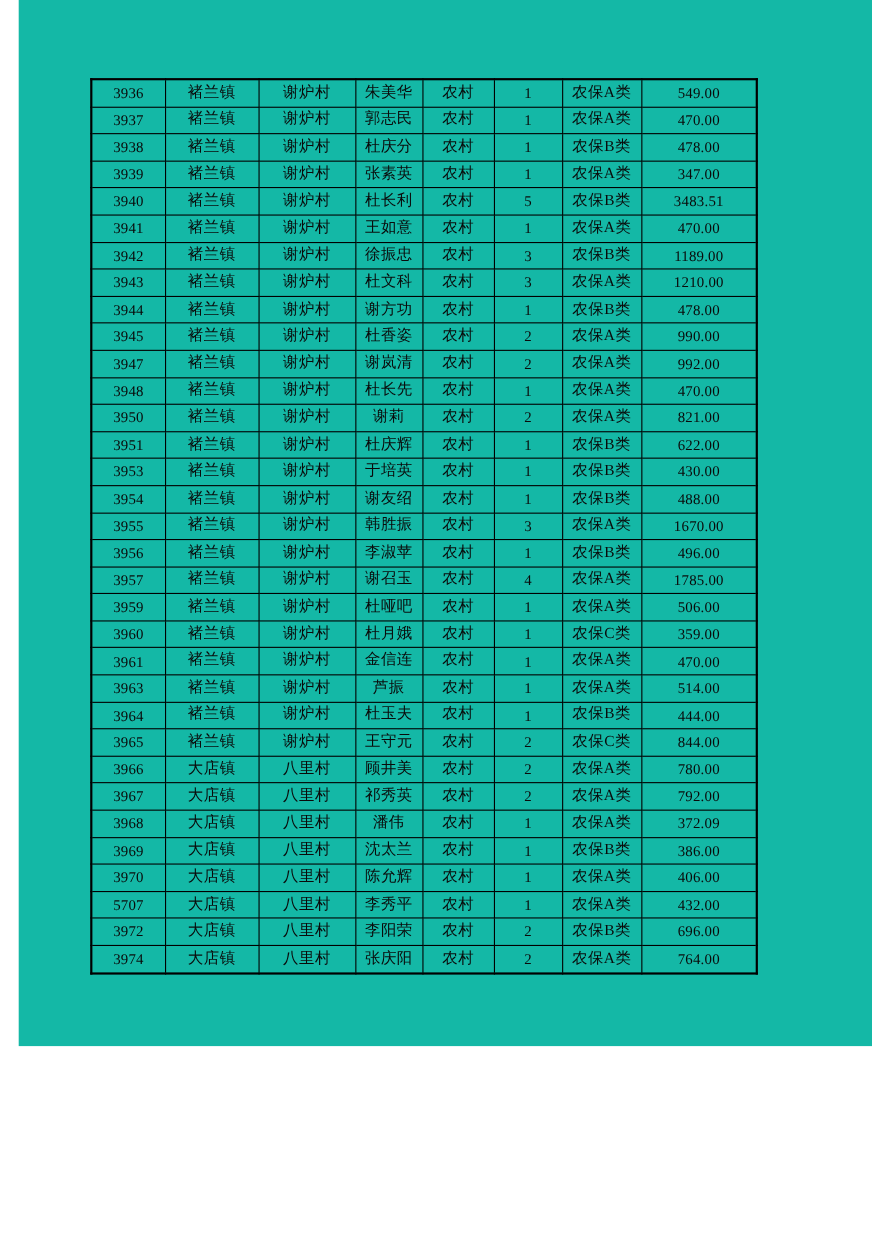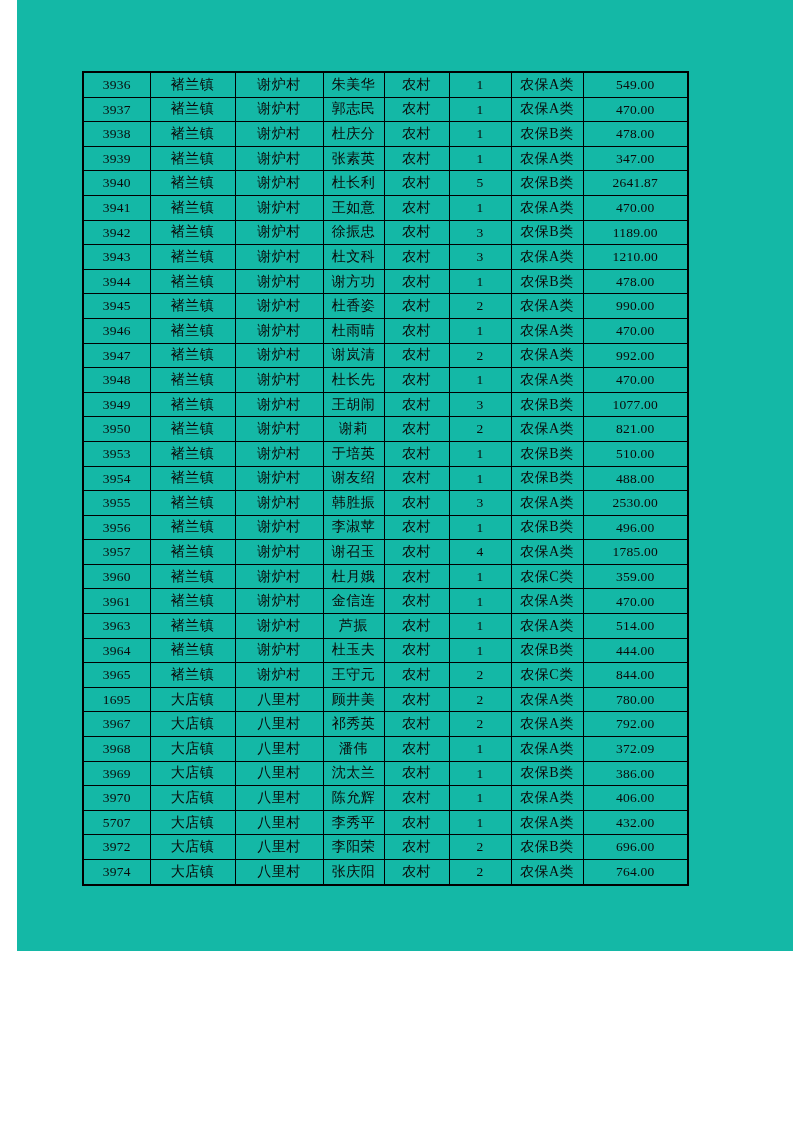--- a/index.html
+++ b/index.html
@@ -108,21 +108,21 @@
           <td class="c-amount">347.00</td>
         </tr>
         <tr>
           <td class="c-serial">3940</td>
           <td class="c-town">褚兰镇</td>
           <td class="c-village">谢炉村</td>
           <td class="c-name">杜长利</td>
           <td class="c-residence">农村</td>
           <td class="c-count">5</td>
           <td class="c-category">农保B类</td>
-          <td class="c-amount">2641.87</td>
+          <td class="c-amount">3483.51</td>
         </tr>
         <tr>
           <td class="c-serial">3941</td>
           <td class="c-town">褚兰镇</td>
           <td class="c-village">谢炉村</td>
           <td class="c-name">王如意</td>
           <td class="c-residence">农村</td>
           <td class="c-count">1</td>
           <td class="c-category">农保A类</td>
           <td class="c-amount">470.00</td>
@@ -161,118 +161,118 @@
           <td class="c-serial">3945</td>
           <td class="c-town">褚兰镇</td>
           <td class="c-village">谢炉村</td>
           <td class="c-name">杜香姿</td>
           <td class="c-residence">农村</td>
           <td class="c-count">2</td>
           <td class="c-category">农保A类</td>
           <td class="c-amount">990.00</td>
         </tr>
         <tr>
-          <td class="c-serial">3946</td>
-          <td class="c-town">褚兰镇</td>
-          <td class="c-village">谢炉村</td>
-          <td class="c-name">杜雨晴</td>
+          <td class="c-serial">3947</td>
+          <td class="c-town">褚兰镇</td>
+          <td class="c-village">谢炉村</td>
+          <td class="c-name">谢岚清</td>
+          <td class="c-residence">农村</td>
+          <td class="c-count">2</td>
+          <td class="c-category">农保A类</td>
+          <td class="c-amount">992.00</td>
+        </tr>
+        <tr>
+          <td class="c-serial">3948</td>
+          <td class="c-town">褚兰镇</td>
+          <td class="c-village">谢炉村</td>
+          <td class="c-name">杜长先</td>
           <td class="c-residence">农村</td>
           <td class="c-count">1</td>
           <td class="c-category">农保A类</td>
           <td class="c-amount">470.00</td>
         </tr>
         <tr>
-          <td class="c-serial">3947</td>
-          <td class="c-town">褚兰镇</td>
-          <td class="c-village">谢炉村</td>
-          <td class="c-name">谢岚清</td>
-          <td class="c-residence">农村</td>
-          <td class="c-count">2</td>
-          <td class="c-category">农保A类</td>
-          <td class="c-amount">992.00</td>
-        </tr>
-        <tr>
-          <td class="c-serial">3948</td>
-          <td class="c-town">褚兰镇</td>
-          <td class="c-village">谢炉村</td>
-          <td class="c-name">杜长先</td>
-          <td class="c-residence">农村</td>
-          <td class="c-count">1</td>
-          <td class="c-category">农保A类</td>
-          <td class="c-amount">470.00</td>
-        </tr>
-        <tr>
-          <td class="c-serial">3949</td>
-          <td class="c-town">褚兰镇</td>
-          <td class="c-village">谢炉村</td>
-          <td class="c-name">王胡闹</td>
+          <td class="c-serial">3950</td>
+          <td class="c-town">褚兰镇</td>
+          <td class="c-village">谢炉村</td>
+          <td class="c-name">谢莉</td>
+          <td class="c-residence">农村</td>
+          <td class="c-count">2</td>
+          <td class="c-category">农保A类</td>
+          <td class="c-amount">821.00</td>
+        </tr>
+        <tr>
+          <td class="c-serial">3951</td>
+          <td class="c-town">褚兰镇</td>
+          <td class="c-village">谢炉村</td>
+          <td class="c-name">杜庆辉</td>
+          <td class="c-residence">农村</td>
+          <td class="c-count">1</td>
+          <td class="c-category">农保B类</td>
+          <td class="c-amount">622.00</td>
+        </tr>
+        <tr>
+          <td class="c-serial">3953</td>
+          <td class="c-town">褚兰镇</td>
+          <td class="c-village">谢炉村</td>
+          <td class="c-name">于培英</td>
+          <td class="c-residence">农村</td>
+          <td class="c-count">1</td>
+          <td class="c-category">农保B类</td>
+          <td class="c-amount">430.00</td>
+        </tr>
+        <tr>
+          <td class="c-serial">3954</td>
+          <td class="c-town">褚兰镇</td>
+          <td class="c-village">谢炉村</td>
+          <td class="c-name">谢友绍</td>
+          <td class="c-residence">农村</td>
+          <td class="c-count">1</td>
+          <td class="c-category">农保B类</td>
+          <td class="c-amount">488.00</td>
+        </tr>
+        <tr>
+          <td class="c-serial">3955</td>
+          <td class="c-town">褚兰镇</td>
+          <td class="c-village">谢炉村</td>
+          <td class="c-name">韩胜振</td>
           <td class="c-residence">农村</td>
           <td class="c-count">3</td>
-          <td class="c-category">农保B类</td>
-          <td class="c-amount">1077.00</td>
-        </tr>
-        <tr>
-          <td class="c-serial">3950</td>
-          <td class="c-town">褚兰镇</td>
-          <td class="c-village">谢炉村</td>
-          <td class="c-name">谢莉</td>
-          <td class="c-residence">农村</td>
-          <td class="c-count">2</td>
-          <td class="c-category">农保A类</td>
-          <td class="c-amount">821.00</td>
-        </tr>
-        <tr>
-          <td class="c-serial">3953</td>
-          <td class="c-town">褚兰镇</td>
-          <td class="c-village">谢炉村</td>
-          <td class="c-name">于培英</td>
-          <td class="c-residence">农村</td>
-          <td class="c-count">1</td>
-          <td class="c-category">农保B类</td>
-          <td class="c-amount">510.00</td>
-        </tr>
-        <tr>
-          <td class="c-serial">3954</td>
-          <td class="c-town">褚兰镇</td>
-          <td class="c-village">谢炉村</td>
-          <td class="c-name">谢友绍</td>
-          <td class="c-residence">农村</td>
-          <td class="c-count">1</td>
-          <td class="c-category">农保B类</td>
-          <td class="c-amount">488.00</td>
-        </tr>
-        <tr>
-          <td class="c-serial">3955</td>
-          <td class="c-town">褚兰镇</td>
-          <td class="c-village">谢炉村</td>
-          <td class="c-name">韩胜振</td>
-          <td class="c-residence">农村</td>
-          <td class="c-count">3</td>
-          <td class="c-category">农保A类</td>
-          <td class="c-amount">2530.00</td>
+          <td class="c-category">农保A类</td>
+          <td class="c-amount">1670.00</td>
         </tr>
         <tr>
           <td class="c-serial">3956</td>
           <td class="c-town">褚兰镇</td>
           <td class="c-village">谢炉村</td>
           <td class="c-name">李淑苹</td>
           <td class="c-residence">农村</td>
           <td class="c-count">1</td>
           <td class="c-category">农保B类</td>
           <td class="c-amount">496.00</td>
         </tr>
         <tr>
           <td class="c-serial">3957</td>
           <td class="c-town">褚兰镇</td>
           <td class="c-village">谢炉村</td>
           <td class="c-name">谢召玉</td>
           <td class="c-residence">农村</td>
           <td class="c-count">4</td>
           <td class="c-category">农保A类</td>
           <td class="c-amount">1785.00</td>
+        </tr>
+        <tr>
+          <td class="c-serial">3959</td>
+          <td class="c-town">褚兰镇</td>
+          <td class="c-village">谢炉村</td>
+          <td class="c-name">杜哑吧</td>
+          <td class="c-residence">农村</td>
+          <td class="c-count">1</td>
+          <td class="c-category">农保A类</td>
+          <td class="c-amount">506.00</td>
         </tr>
         <tr>
           <td class="c-serial">3960</td>
           <td class="c-town">褚兰镇</td>
           <td class="c-village">谢炉村</td>
           <td class="c-name">杜月娥</td>
           <td class="c-residence">农村</td>
           <td class="c-count">1</td>
           <td class="c-category">农保C类</td>
           <td class="c-amount">359.00</td>
@@ -311,21 +311,21 @@
           <td class="c-serial">3965</td>
           <td class="c-town">褚兰镇</td>
           <td class="c-village">谢炉村</td>
           <td class="c-name">王守元</td>
           <td class="c-residence">农村</td>
           <td class="c-count">2</td>
           <td class="c-category">农保C类</td>
           <td class="c-amount">844.00</td>
         </tr>
         <tr>
-          <td class="c-serial">1695</td>
+          <td class="c-serial">3966</td>
           <td class="c-town">大店镇</td>
           <td class="c-village">八里村</td>
           <td class="c-name">顾井美</td>
           <td class="c-residence">农村</td>
           <td class="c-count">2</td>
           <td class="c-category">农保A类</td>
           <td class="c-amount">780.00</td>
         </tr>
         <tr>
           <td class="c-serial">3967</td>

